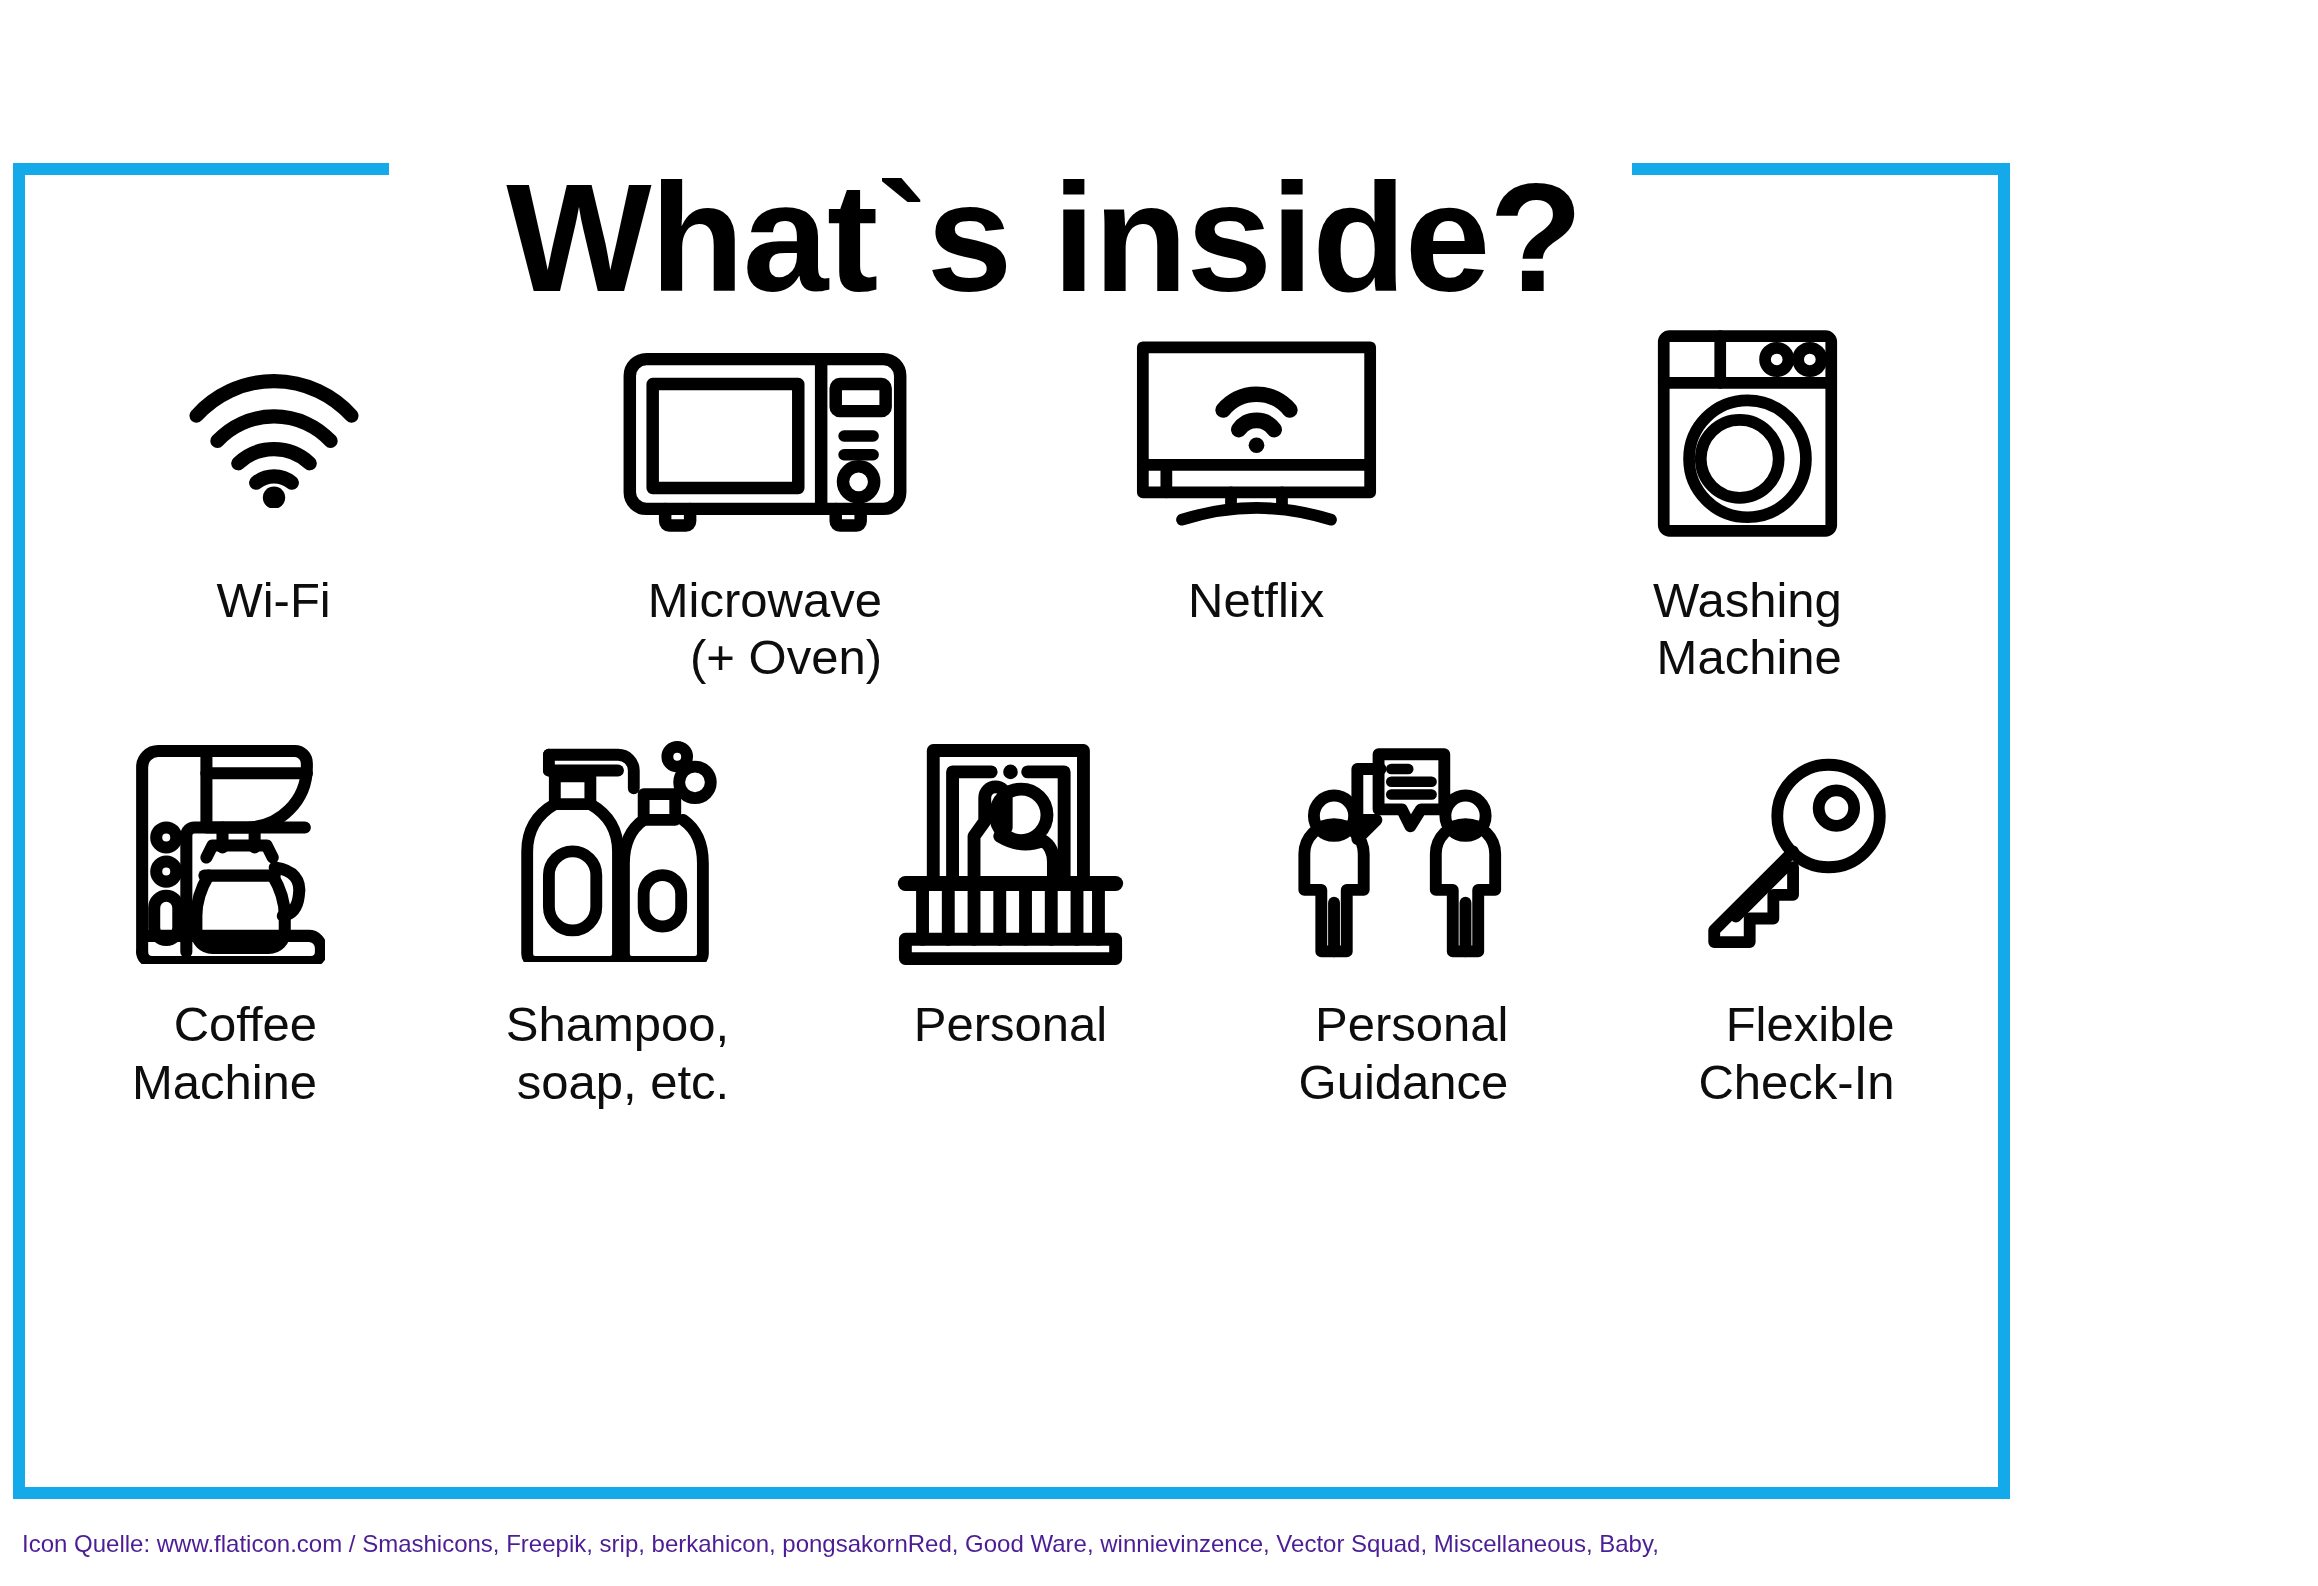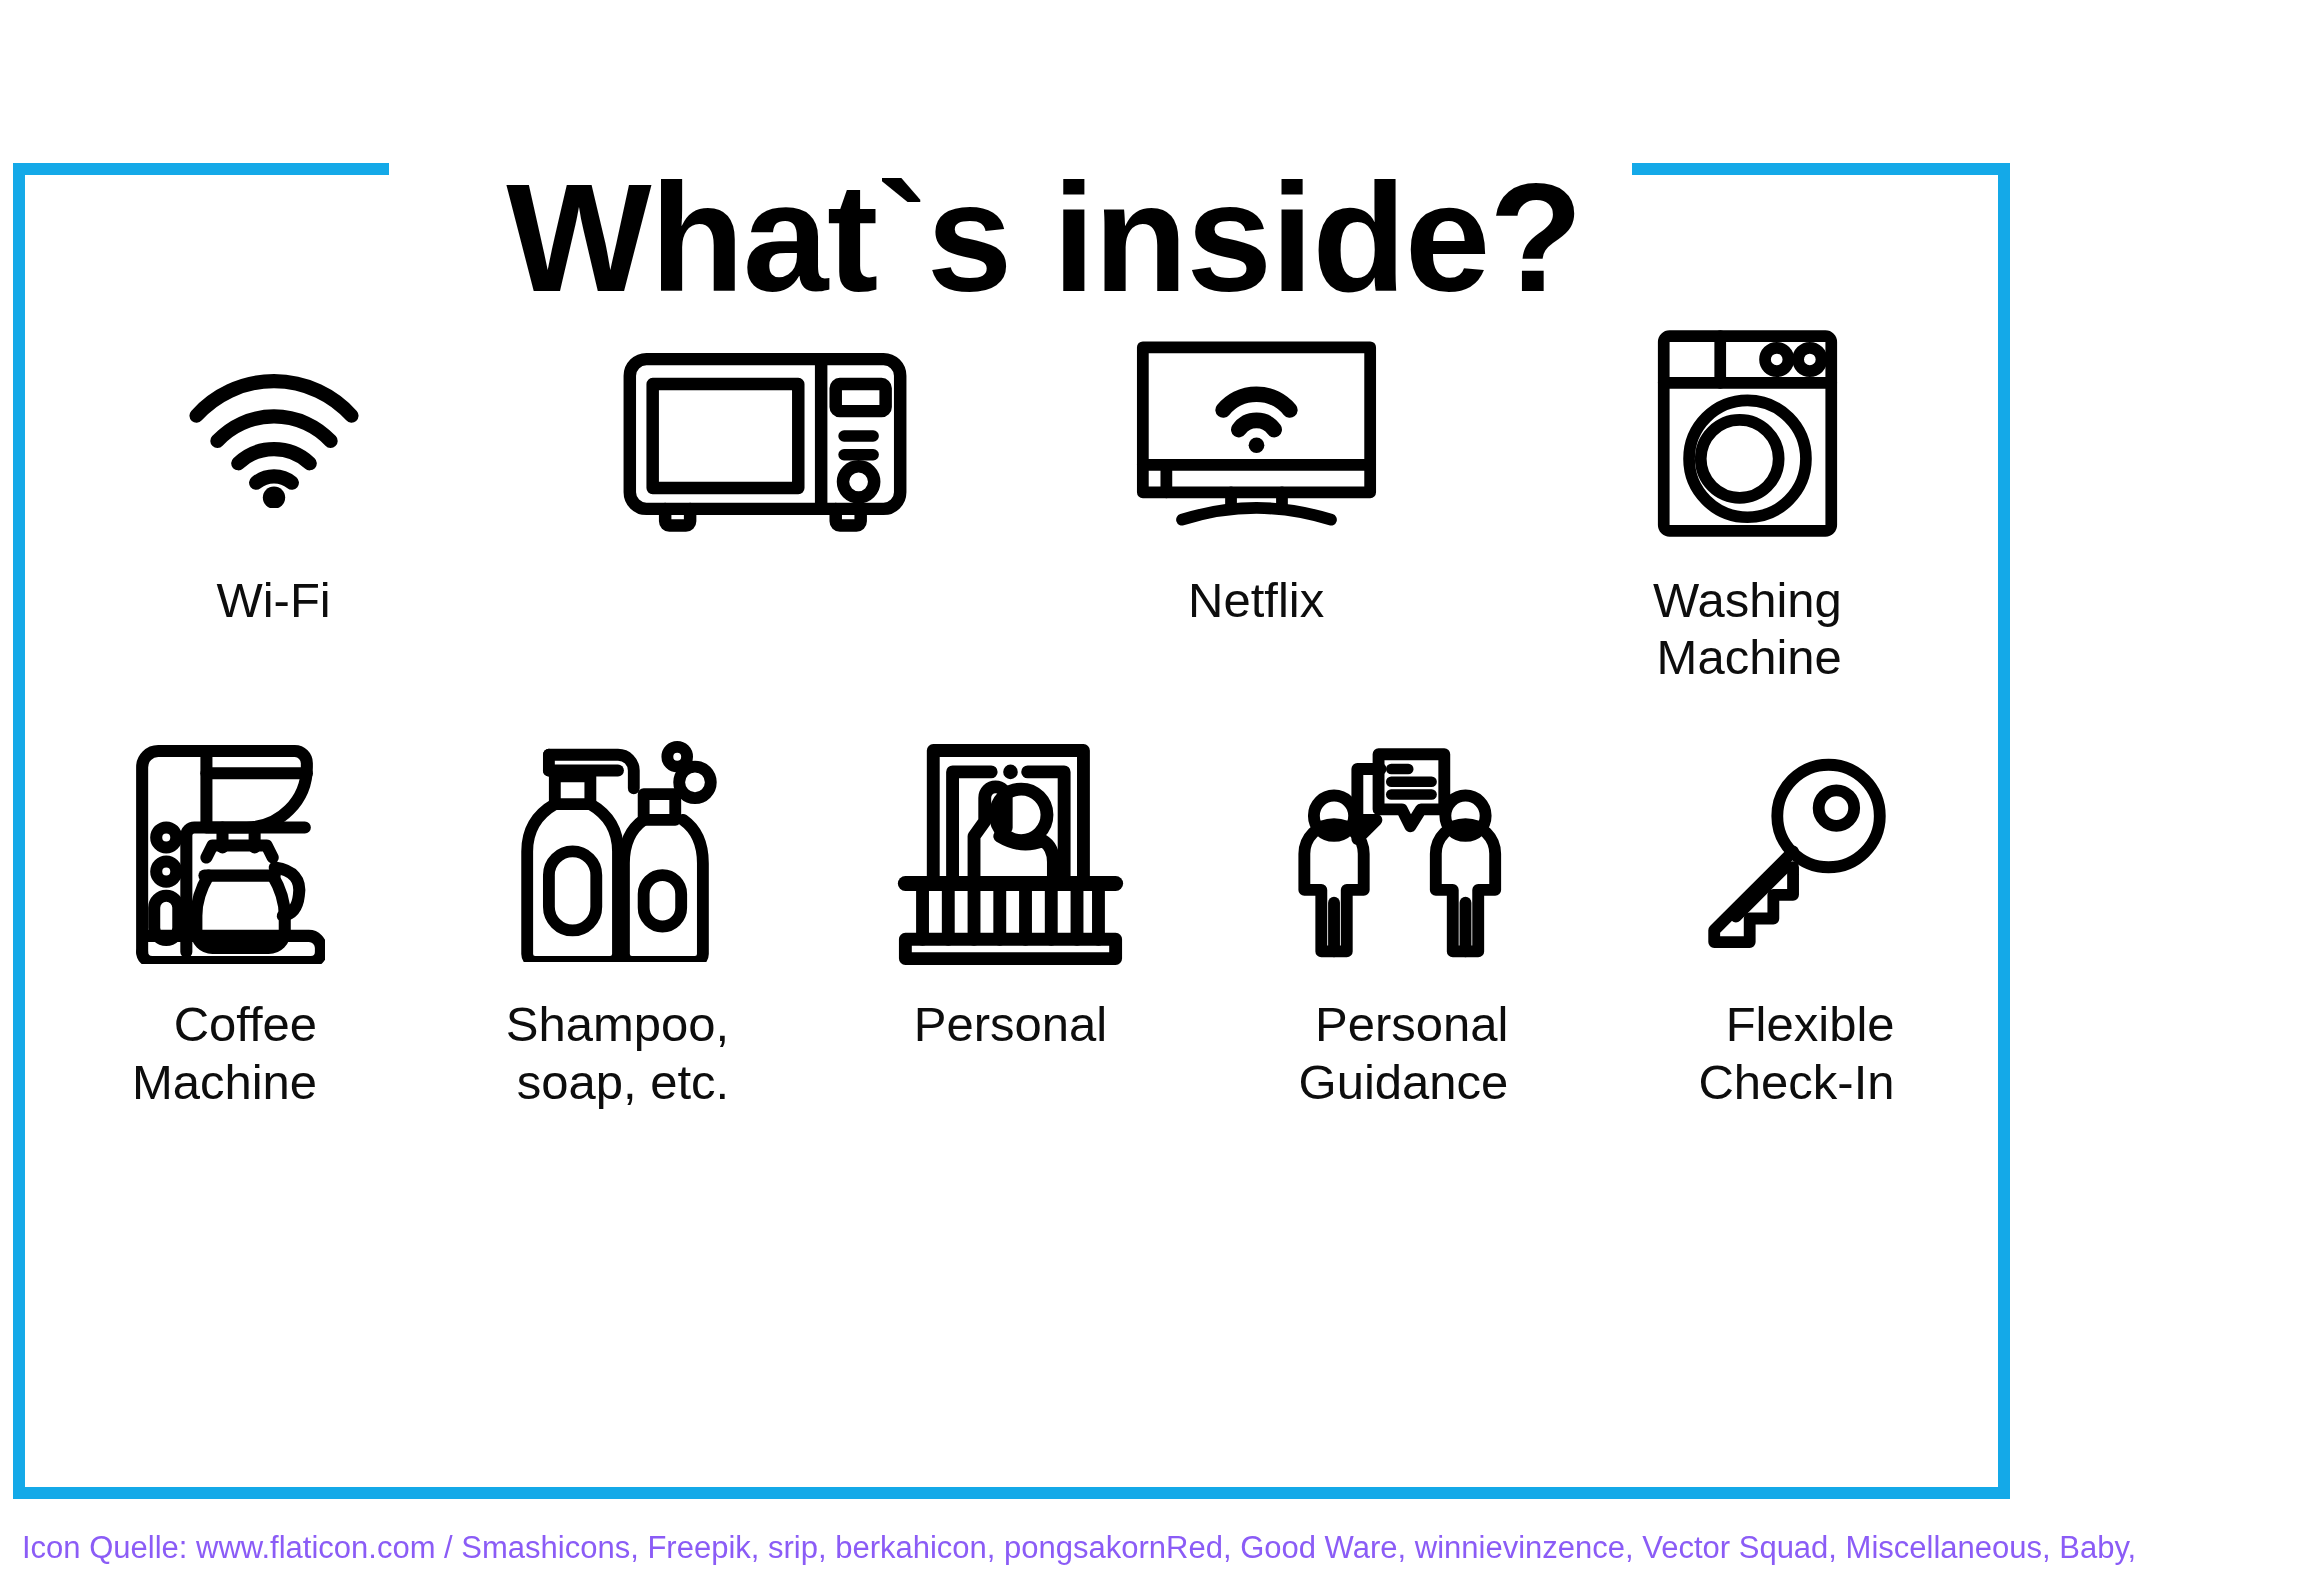--- a/index.html
+++ b/index.html
@@ -94,23 +94,23 @@
     white-space: pre-line;
   }
   .row-2 .icon-box { height: 250px; }
   .row-2 .label { margin-top: 24px; }
 
   
   #footer {
     position: absolute;
     left: 22px;
     top: 1531px;
-    font-size: 31px;
+    font-size: 24px;
     line-height: 1.1;
-    color: #8b5cf6;
+    color: #4c1d95;
     white-space: nowrap;
   }
 </style>
 </head>
 <body>
 
 <div id="frame"></div>
 <div id="title-mask"></div>
 
 <h1 id="page-title">What`s inside?</h1>
@@ -143,20 +143,22 @@
             <rect x="16" y="26" width="70" height="50"></rect>
             <rect x="104" y="26" width="24" height="13" rx="2"></rect>
             <line x1="108" y1="51" x2="122" y2="51" stroke-width="5.5"></line>
             <line x1="108" y1="60" x2="122" y2="60" stroke-width="5.5"></line>
             <circle cx="115" cy="73" r="7.5"></circle>
             <path d="M22 86 v6 a2 2 0 0 0 2 2 h8 a2 2 0 0 0 2-2 v-6"></path>
             <path d="M104 86 v6 a2 2 0 0 0 2 2 h8 a2 2 0 0 0 2-2 v-6"></path>
           </g>
         </svg>
       </div>
+      <div class="label">Microwave
+(+ Oven)</div>
     </div>
 
     <div class="cell">
       <div class="icon-box">
         <svg width="243" height="189" viewBox="0 0 124 96">
           <g fill="none" stroke="#000" stroke-width="6" stroke-linejoin="round" stroke-linecap="round">
             <rect x="4" y="4" width="116" height="74"></rect>
             <line x1="4" y1="64" x2="120" y2="64"></line>
             <line x1="16" y1="64" x2="16" y2="78"></line>
             <path d="M49 78 v8 M75 78 v8"></path>

